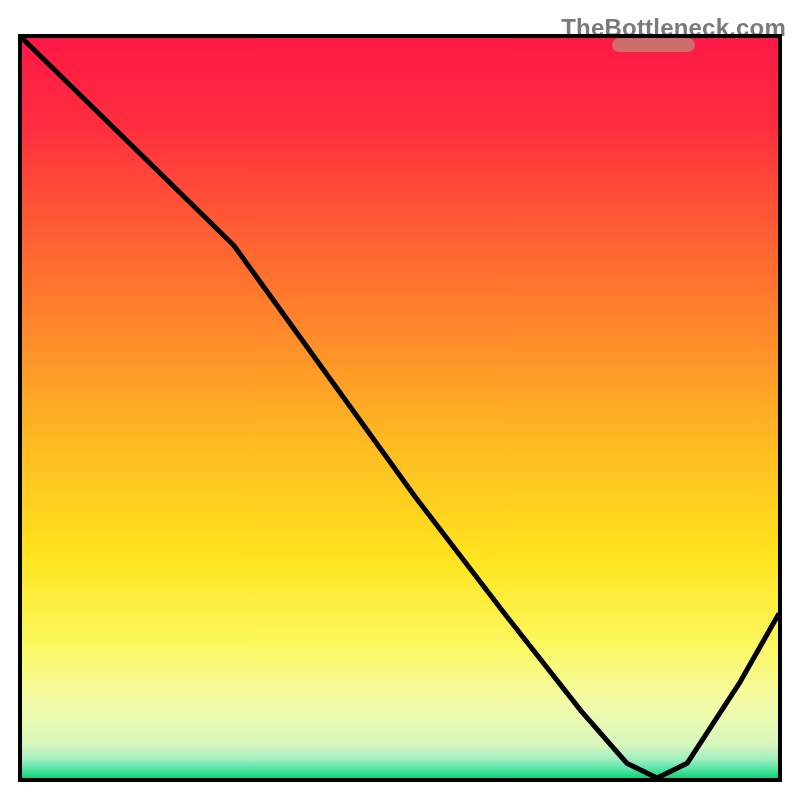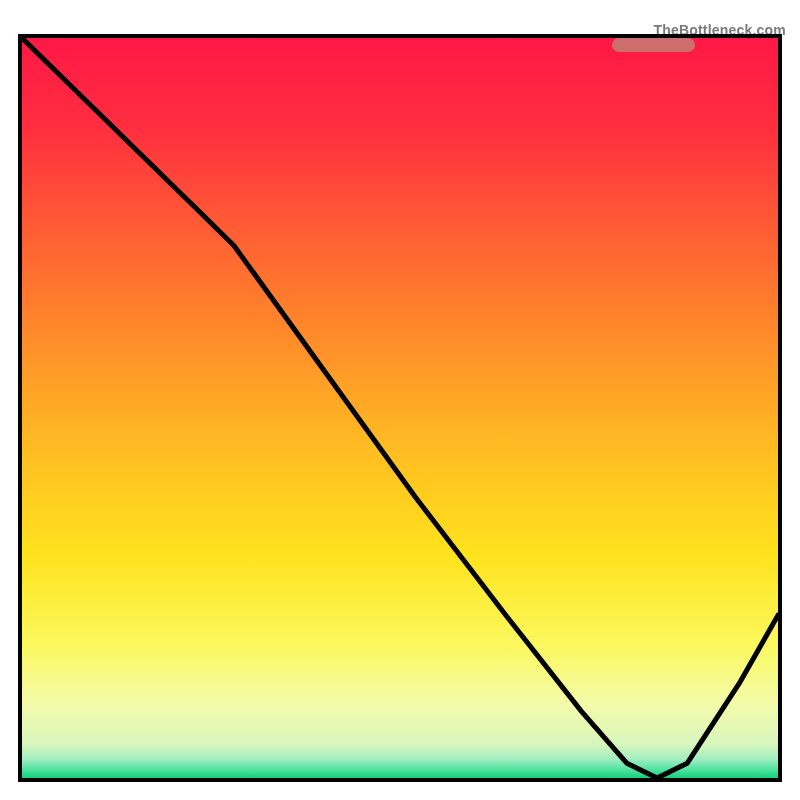--- a/index.html
+++ b/index.html
@@ -11,23 +11,23 @@
     font-family: Arial, Helvetica, sans-serif;
     overflow: hidden;
   }
   .frame {
     position: relative;
     width: 800px;
     height: 800px;
   }
   .watermark {
     position: absolute;
-    top: 22px;
+    top: 14px;
     right: 14px;
-    font-size: 14px;
+    font-size: 24px;
     font-weight: 600;
     color: #7a7a7a;
     letter-spacing: 0.2px;
     user-select: none;
   }
   .plot-outer {
     position: absolute;
     left: 18px;
     top: 34px;
     width: 764px;

